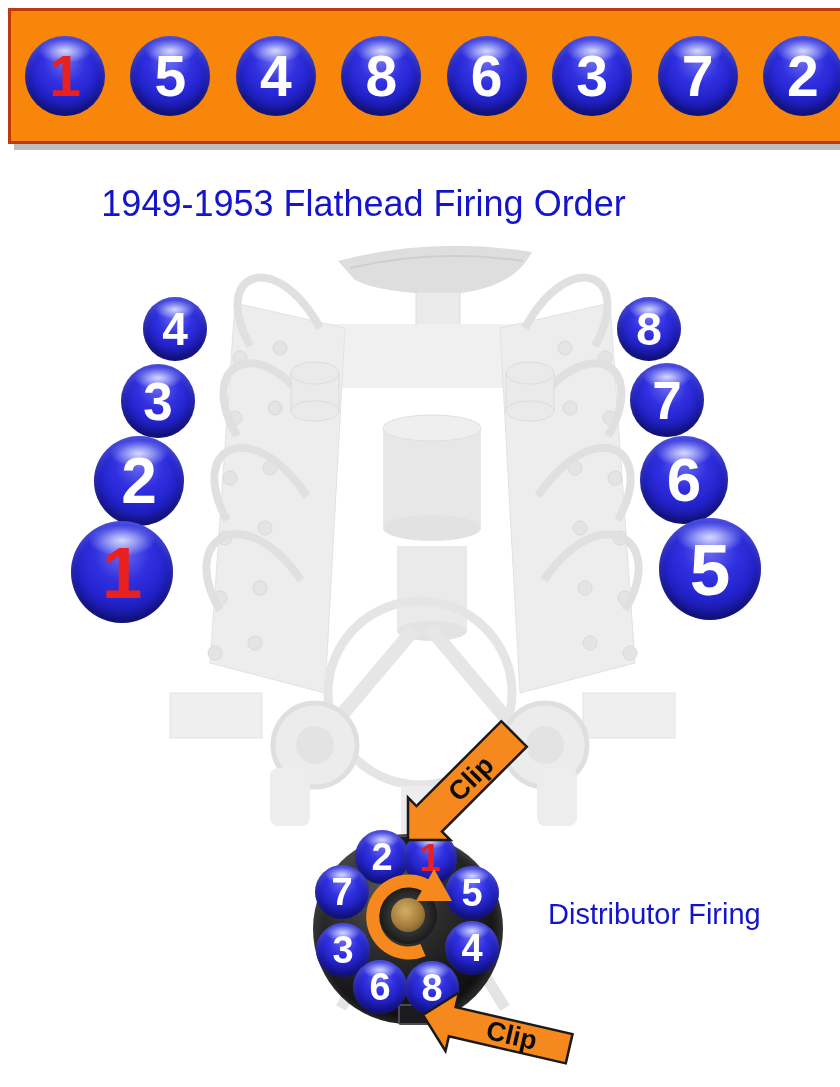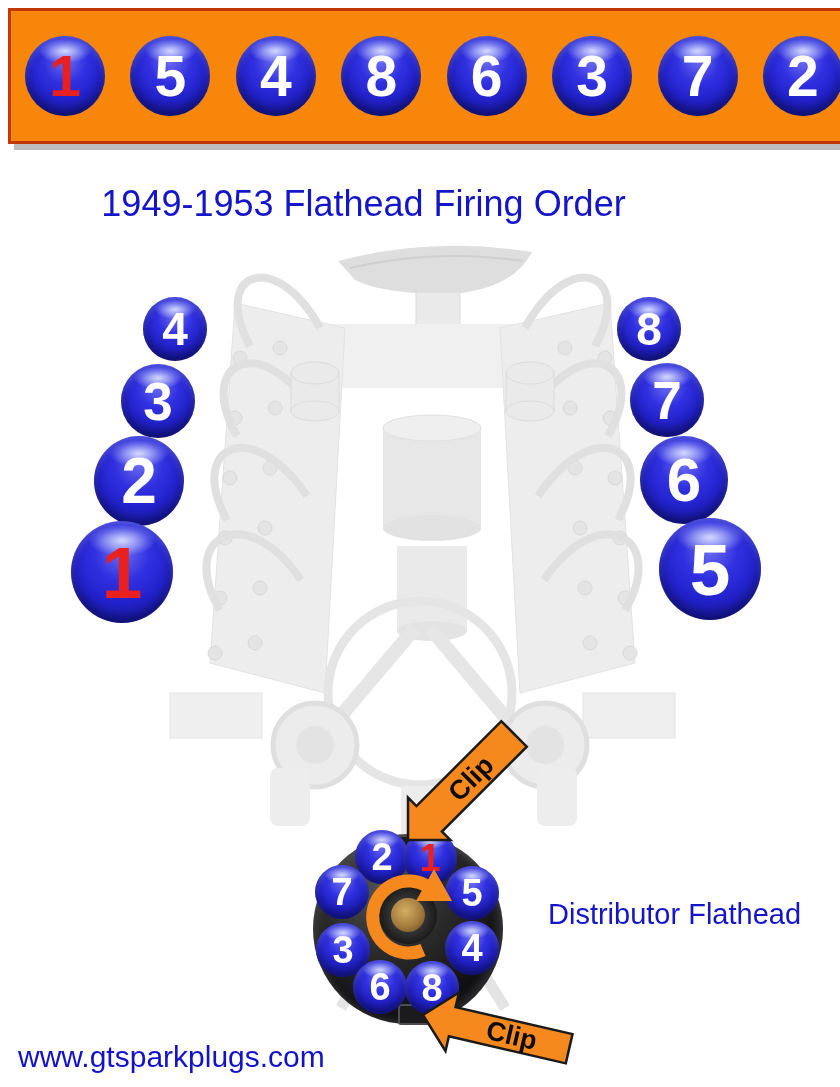--- a/index.html
+++ b/index.html
@@ -267,18 +267,17 @@
   </svg>
 
   <svg class="clip-bottom" width="185" height="100" viewBox="0 0 185 100">
     <g transform="rotate(13 13 35)">
       <polygon points="13,35 43,5 43,20 163,20 163,50 43,50 43,65" fill="#f5891d" stroke="#1a1a1a" stroke-width="2.5"></polygon>
       <text class="clip-label" x="104" y="44" text-anchor="middle">Clip</text>
     </g>
   </svg>
 
   <div class="note">
-    <div>Distributor Flathead</div>
+    <div>Distributor Firing</div>
   </div>
 
-  <div class="website">www.gtsparkplugs.com</div>
 
 </div>
 
 </body></html>

